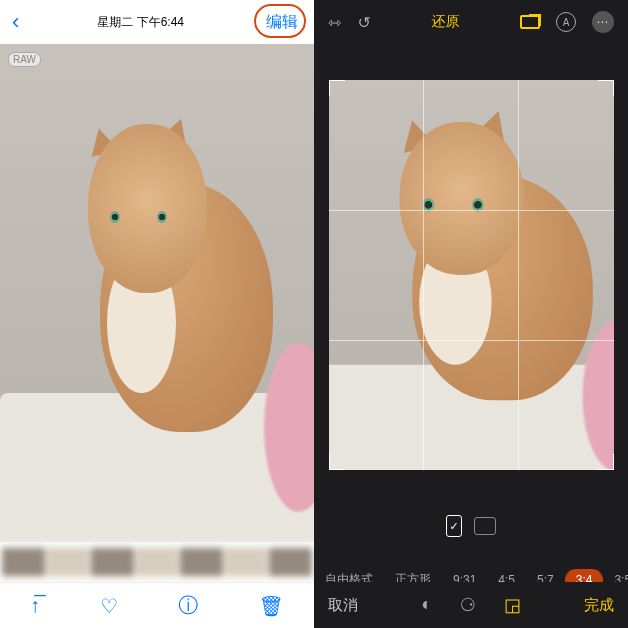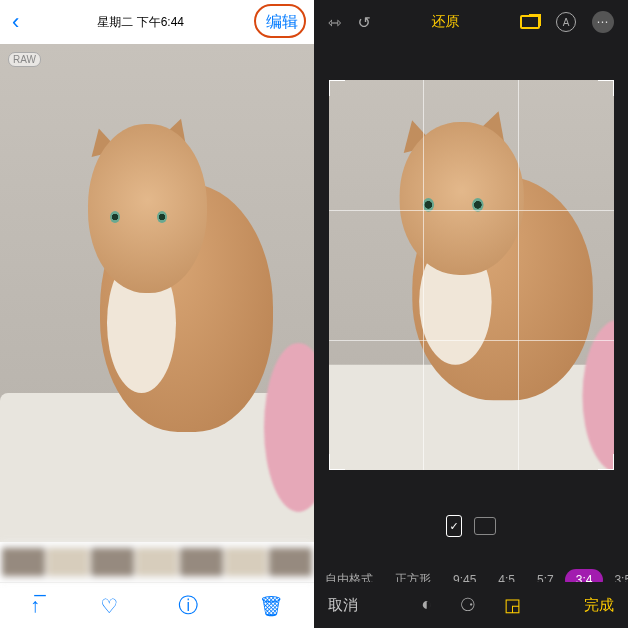--- a/index.html
+++ b/index.html
@@ -39,21 +39,21 @@
   .corner{position:absolute;width:18px;height:18px;border:3px solid #fff;}
   .cTL{top:-2px;left:-2px;border-right:none;border-bottom:none;}
   .cTR{top:-2px;right:-2px;border-left:none;border-bottom:none;}
   .cBL{bottom:-2px;left:-2px;border-right:none;border-top:none;}
   .cBR{bottom:-2px;right:-2px;border-left:none;border-top:none;}
   .orientRow { height: 40px; display:flex; align-items:center; justify-content:center; gap:12px; }
   .oriBox { width:22px; height:18px; border:1.5px solid #888; border-radius:3px; display:flex; align-items:center; justify-content:center; color:#fff; font-size:11px;}
   .oriBox.sel{ border-color:#fff; }
   .ratioRow { height: 36px; display:flex; align-items:center; font-size:12px; color:#aaa; white-space:nowrap; overflow:hidden; }
   .ratioItem { padding: 4px 11px; margin-top: 31px; }
-  .ratioItem.sel { background:#a21caf; color:#fff; border-radius:12px; }
+  .ratioItem.sel { background:#c2410c; color:#fff; border-radius:12px; }
   .bottomR { height: 46px; display:flex; align-items:center; justify-content:space-between; padding:0 14px; color:#ccc; font-size:15px; }
   .toolsR { display:flex; gap:28px; color:#aaa; font-size:18px; }
   .cropT { color:#ffcc00; }
   .done { color:#ffcc00;font-family:Liberation Serif, serif; }
 
   
   .wall{position:absolute;inset:0;background:linear-gradient(#c7c2bb,#b5b0a9);}
   .bench{position:absolute;left:0;right:0;bottom:0;height:30%;background:#e8e5de;border-top-left-radius:8px;}
   .catBody{position:absolute;left:32%;bottom:22%;width:55%;height:50%;background:radial-gradient(ellipse at 40% 30%, #d8a574, #b67f4f);border-radius:50% 50% 45% 45%;}
   .catHead{position:absolute;left:28%;bottom:50%;width:38%;height:34%;background:radial-gradient(circle at 50% 45%, #e3b88b, #c18e5e);border-radius:48%;}
@@ -151,21 +151,21 @@
     </div>
     <div class="orientRow">
       <div class="oriBox sel" style="width:16px;height:22px;">
           <span>✓</span>
         </div>
       <div class="oriBox"></div>
     </div>
     <div class="ratioRow" id="ratioRow">
         <div class="ratioItem">自由格式</div>
         <div class="ratioItem">正方形</div>
-        <div class="ratioItem">9:45</div>
+        <div class="ratioItem">9:31</div>
         <div class="ratioItem">4:5</div>
         <div class="ratioItem">5:7</div>
         <div class="ratioItem sel">3:4</div>
         <div class="ratioItem">3:5</div>
       </div>
     <div class="bottomR">
       <span>取消</span>
       <div class="toolsR">
         <span>◐</span>
         <span>⚆</span>

